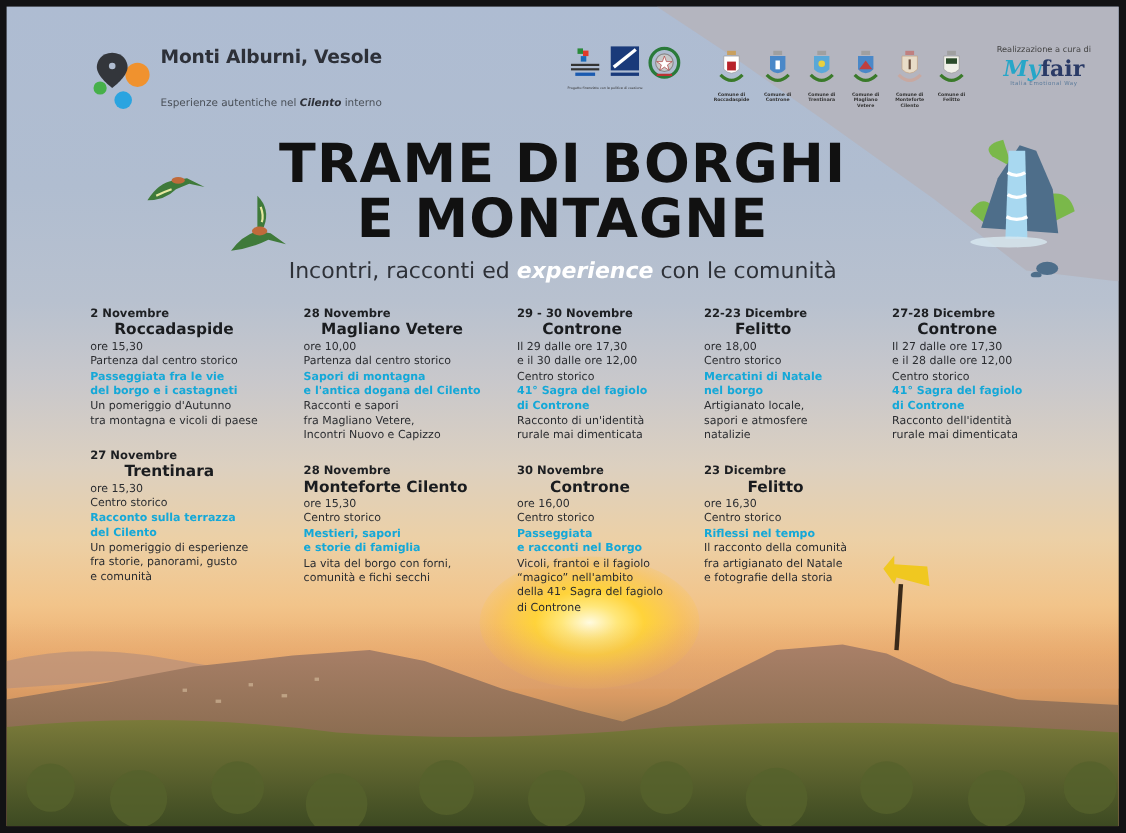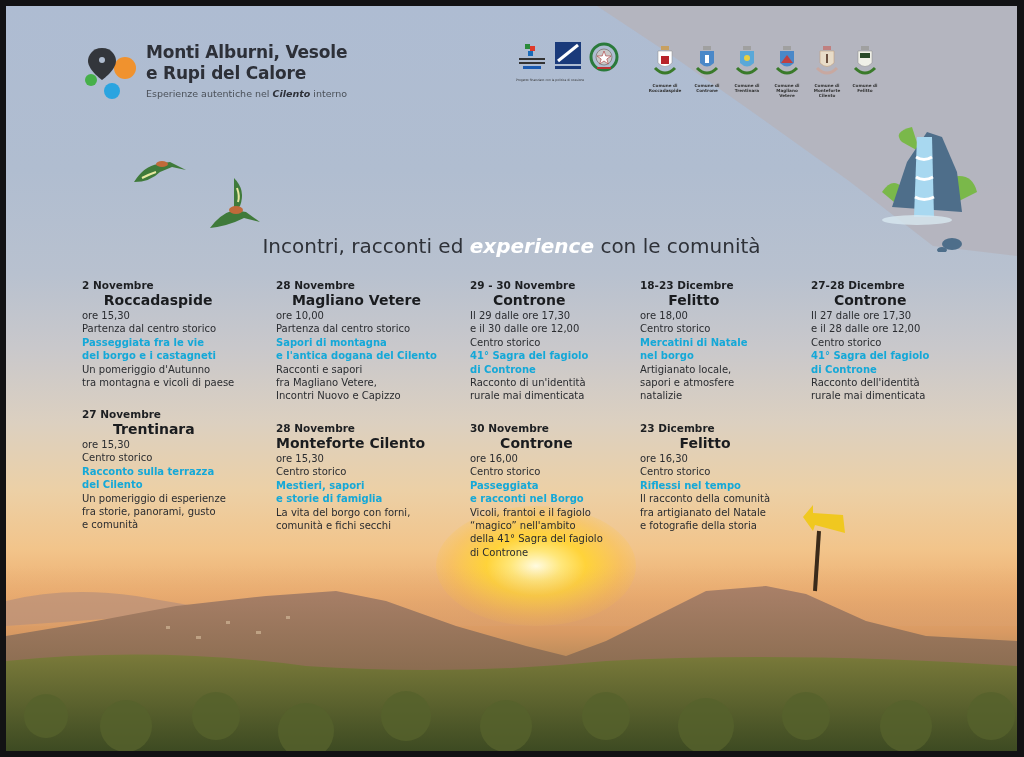--- a/index.html
+++ b/index.html
@@ -86,21 +86,20 @@
   <div class="logo">
     <svg class="logo-mark" viewBox="0 0 60 56">
       <circle cx="43" cy="22" r="11" fill="#f0922e"></circle>
       <circle cx="9" cy="34" r="6" fill="#46b04a"></circle>
       <circle cx="30" cy="45" r="8" fill="#2aa4e0"></circle>
       <path d="M20 2 C10 2 6 10 6 15 C6 24 20 34 20 34 C20 34 34 24 34 15 C34 10 30 2 20 2 Z" fill="#33363b"></path>
       <circle cx="20" cy="14" r="3" fill="#b0bdd0"></circle>
     </svg>
     <div class="logo-title">
       <div>Monti Alburni, Vesole</div>
-      <div>e Rupi del Calore</div>
     </div>
     <div class="logo-sub"><span>Esperienze autentiche nel </span><b>Cilento</b><span> interno</span></div>
   </div>
 
   <div class="sponsors">
     <svg class="spon" style="left:8px" width="26" height="28" viewBox="0 0 26 28">
       <rect x="6" y="2" width="5" height="5" fill="#2a8a3a"></rect>
         <rect x="11" y="4" width="5" height="5" fill="#e03a2a"></rect>
         <rect x="9" y="9" width="5" height="5" fill="#1a6ab8"></rect>
       <rect x="0" y="16" width="26" height="2" fill="#333"></rect>
@@ -171,20 +170,25 @@
       <svg width="26" height="30" viewBox="0 0 26 30">
           <path d="M3 22 Q13 32 23 22" stroke="#3a7a2a" stroke-width="3" fill="none"></path>
           <rect x="9" y="0" width="8" height="4" fill="#a0a0a0"></rect>
           <path d="M6 5 H20 V17 Q13 24 6 17 Z" fill="#f0f0e8" stroke="#888" stroke-width=".5"></path>
           <rect x="8" y="7" width="10" height="5" fill="#2a4a2a"></rect>
         </svg>
       <div class="comune-label">Comune di Felitto</div>
     </div>
   </div>
 
+  <div class="partner">
+    <div class="partner-cap">Realizzazione a cura di</div>
+    <div class="myfair"><span class="my">My</span><span>fair</span></div>
+    <div class="partner-tag">Italia Emotional Way</div>
+  </div>
 
   <svg class="bird" style="left:126px;top:148px" width="56" height="30" viewBox="0 0 56 30">
     <path d="M2 28 Q12 12 26 10 L38 8 L54 16 L40 13 L28 18 Q18 28 2 28 Z" fill="#3f7a3a"></path>
       <path d="M10 24 Q18 20 24 18" stroke="#e8e8a0" stroke-width="2" fill="none"></path>
       <ellipse cx="30" cy="10" rx="6" ry="3" fill="#c06a3a"></ellipse>
   </svg>
   <svg class="bird" style="left:200px;top:170px" width="56" height="56" viewBox="0 0 56 56">
     <path d="M28 2 Q40 14 34 30 L28 36 Z" fill="#3f7a3a"></path>
       <path d="M4 52 Q14 38 28 34 L40 36 L54 46 L38 42 Q22 50 4 52 Z" fill="#3f7a3a"></path>
       <ellipse cx="30" cy="34" rx="7" ry="4" fill="#c06a3a"></ellipse>
@@ -201,20 +205,24 @@
     <ellipse cx="45" cy="98" rx="35" ry="5" fill="#d8e8f0" opacity=".8"></ellipse>
     <ellipse cx="80" cy="122" rx="10" ry="6" fill="#4e6e8a"></ellipse>
       <ellipse cx="70" cy="128" rx="5" ry="3" fill="#4e6e8a"></ellipse>
   </svg>
 
   <svg class="sign" width="50" height="90" viewBox="0 0 50 90">
     <path d="M18 28 Q16 60 14 88" stroke="#3a2a1a" stroke-width="4" fill="none"></path>
     <path d="M2 14 L12 2 L12 10 L42 12 L44 30 L14 22 L12 28 Z" fill="#f0c820"></path>
   </svg>
 
+  <div class="title">
+    <div>TRAME DI BORGHI</div>
+    <div>E MONTAGNE</div>
+  </div>
   <div class="subtitle"><span>Incontri, racconti ed </span><i>experience</i><span> con le comunità</span></div>
 
   <div class="event" style="left:76px;top:273px">
     <div class="ev-date">2 Novembre</div>
     <div class="ev-place">Roccadaspide</div>
     <div class="ev-line">ore 15,30</div>
     <div class="ev-line">Partenza dal centro storico</div>
     <div class="ev-hl">Passeggiata fra le vie</div>
     <div class="ev-hl">del borgo e i castagneti</div>
     <div class="ev-line">Un pomeriggio d'Autunno</div>
@@ -239,21 +247,21 @@
     <div class="ev-line">Il 29 dalle ore 17,30</div>
     <div class="ev-line">e il 30 dalle ore 12,00</div>
     <div class="ev-line">Centro storico</div>
     <div class="ev-hl">41° Sagra del fagiolo</div>
     <div class="ev-hl">di Controne</div>
     <div class="ev-line">Racconto di un'identità</div>
     <div class="ev-line">rurale mai dimenticata</div>
   </div>
 
   <div class="event" style="left:634px;top:273px">
-    <div class="ev-date">18-23 Dicembre</div>
+    <div class="ev-date">22-23 Dicembre</div>
     <div class="ev-place">Felitto</div>
     <div class="ev-line">ore 18,00</div>
     <div class="ev-line">Centro storico</div>
     <div class="ev-hl">Mercatini di Natale</div>
     <div class="ev-hl">nel borgo</div>
     <div class="ev-line">Artigianato locale,</div>
     <div class="ev-line">sapori e atmosfere</div>
     <div class="ev-line">natalizie</div>
   </div>
 

